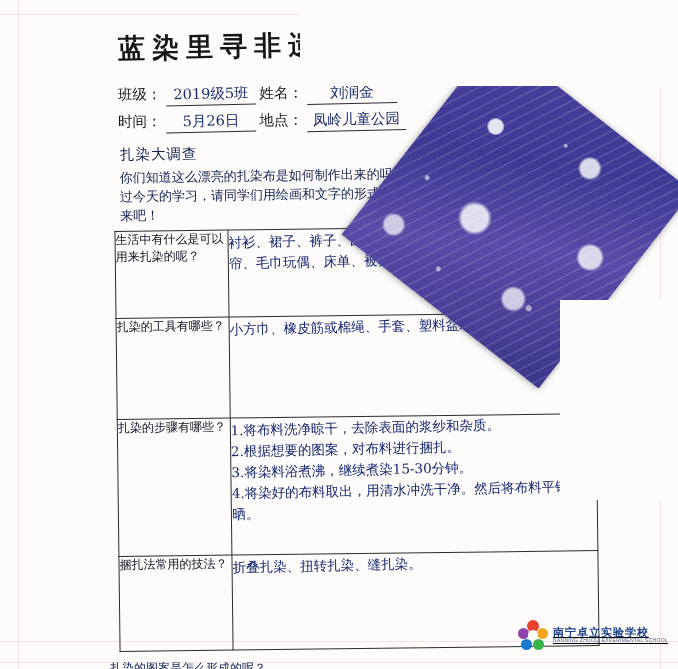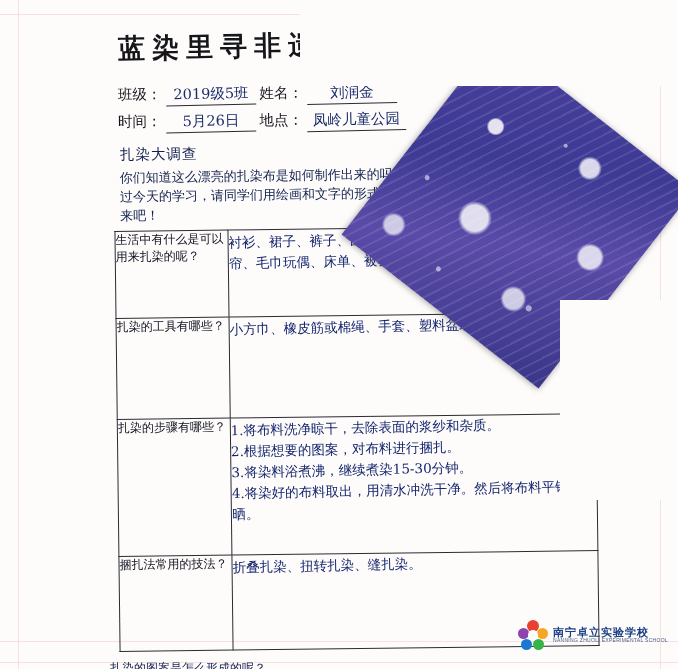--- a/index.html
+++ b/index.html
@@ -58,21 +58,21 @@
   .logo-mark {
     position: relative;
     width: 34px; height: 34px;
     flex: 0 0 auto;
   }
   .logo-mark i {
     position: absolute;
     display: block;
     border-radius: 50%;
   }
-  .logo-text { line-height: 1.05; }
+  .logo-text { line-height: 1.05; text-decoration: underline; }
   .logo-cn {
     font-size: 12px;
     font-weight: bold;
     color: #1b3f86;
     letter-spacing: 1px;
     white-space: nowrap;
   }
   .logo-en {
     font-size: 5px;
     color: #4a5d86;

